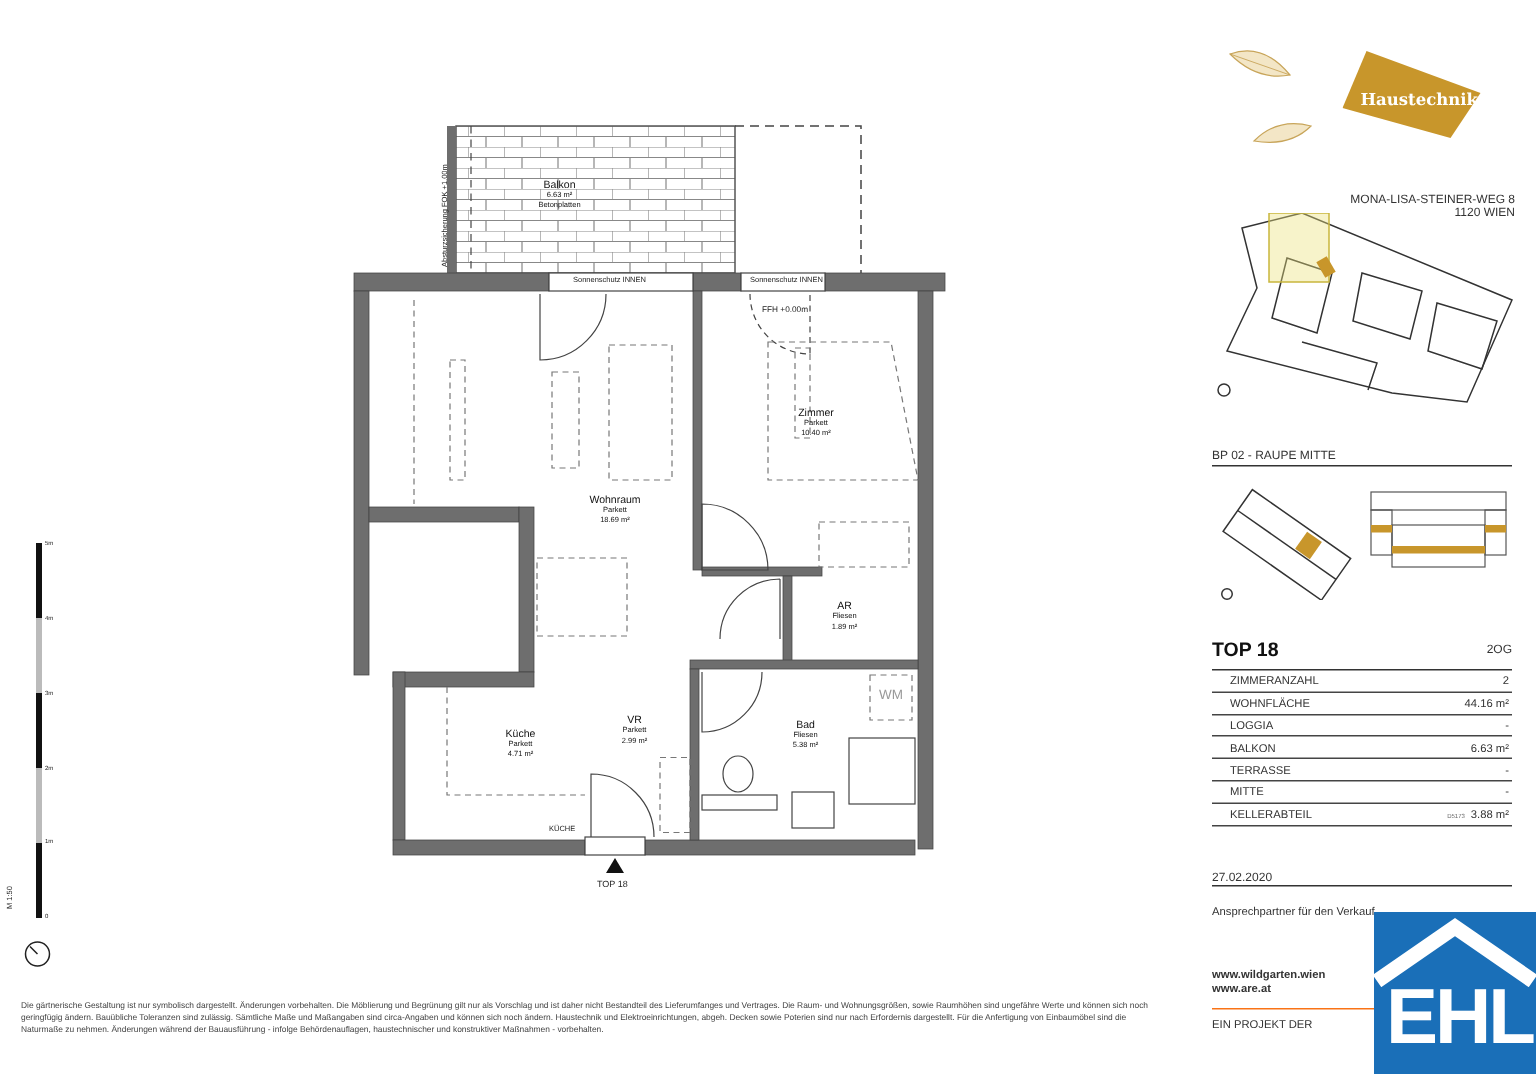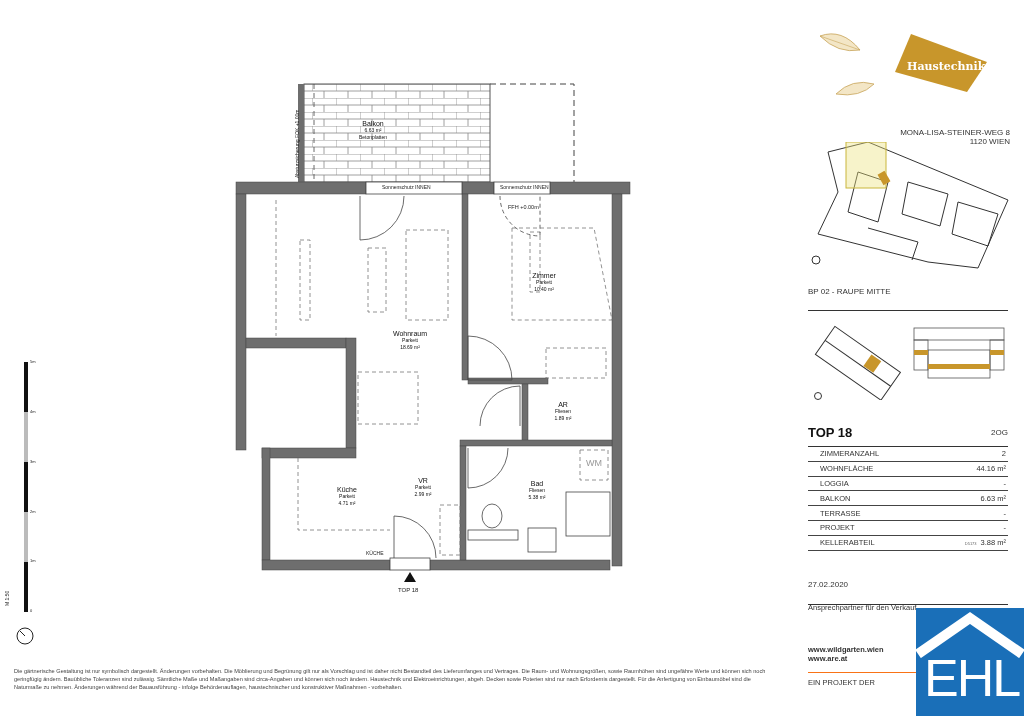--- a/index.html
+++ b/index.html
@@ -5,33 +5,33 @@
   html,body{margin:0;padding:0;background:#fff;}
   body{width:1024px;height:716px;position:relative;overflow:hidden;font-family:"Liberation Sans",sans-serif;color:#222;}
   .abs{position:absolute;}
   .plan{position:absolute;left:0;top:0;width:800px;height:660px;}
   .rlabel{position:absolute;text-align:center;font-size:6px;line-height:7px;color:#111;}
   .rlabel .n{font-size:7px;display:block;}
   .rlabel .s{font-size:5px;display:block;}
   .rlabel .a{font-size:5px;display:block;}
   .disclaimer{position:absolute;left:14px;top:667px;width:760px;font-size:5.6px;line-height:8px;color:#444;}
   .addr{position:absolute;right:14px;top:128px;text-align:right;font-size:8px;line-height:9px;color:#333;}
-  .bp{position:absolute;left:808px;top:287px;width:200px;font-size:8px;color:#333;border-bottom:1px solid #333;padding-bottom:14px;}
+  .bp{position:absolute;left:808px;top:299px;width:200px;font-size:8px;color:#333;border-bottom:1px solid #333;padding-bottom:2px;}
   .top-title{position:absolute;left:808px;top:425px;font-size:13px;font-weight:bold;color:#111;}
   .top-floor{position:absolute;right:16px;top:428px;font-size:8px;color:#333;}
   .info-table{position:absolute;left:808px;top:446px;width:200px;border-top:1px solid #333;}
   .info-row{display:flex;justify-content:space-between;align-items:center;height:14.8px;border-bottom:1px solid #444;font-size:7.5px;color:#333;padding-left:12px;padding-right:2px;box-sizing:border-box;}
   .info-row .v{font-size:7.5px;}
   .info-row .tiny{font-size:4px;margin-right:4px;color:#666;}
-  .date{position:absolute;left:808px;top:580px;width:200px;font-size:8px;color:#333;border-bottom:1px solid #333;padding-bottom:15px;}
+  .date{position:absolute;left:808px;top:580px;width:200px;font-size:8px;color:#333;border-bottom:1px solid #333;padding-bottom:1px;}
   .contact{position:absolute;left:808px;top:603px;font-size:7.5px;color:#333;}
   .links{position:absolute;left:808px;top:645px;font-size:7.5px;line-height:9px;color:#333;font-weight:bold;}
   .proj{position:absolute;left:808px;top:672px;width:200px;font-size:7.5px;color:#333;border-top:1px solid #f97316;padding-top:5px;}
   .ehl{position:absolute;left:916px;top:608px;width:108px;height:108px;background:#1a6fb8;}
-  .ehl-text{position:absolute;left:8px;top:40px;font-size:52px;font-weight:normal;color:#fff;letter-spacing:-2px;font-family:"Liberation Sans",sans-serif;line-height:60px;text-align:center;}
+  .ehl-text{position:absolute;left:8px;top:40px;font-size:52px;font-weight:bold;color:#fff;letter-spacing:-2px;font-family:"Liberation Sans",sans-serif;line-height:60px;text-align:center;}
   .wild-logo{position:absolute;left:895px;top:32px;}
   .wild-text{position:absolute;left:907px;top:60px;font-family:"DejaVu Serif",serif;font-size:11px;color:#fff;font-weight:bold;}
 </style>
 </head>
 <body>
 
 <svg class="plan" viewBox="0 0 800 660" width="800" height="660">
   <defs>
     <pattern id="tiles" width="24" height="14" patternUnits="userSpaceOnUse">
       <rect width="24" height="14" fill="#fff"></rect>
@@ -239,21 +239,21 @@
   </div>
   <div class="info-row">
     <span>BALKON</span>
     <span class="v">6.63 m²</span>
   </div>
   <div class="info-row">
     <span>TERRASSE</span>
     <span class="v">-</span>
   </div>
   <div class="info-row">
-    <span>PROJEKT</span>
+    <span>MITTE</span>
     <span class="v">-</span>
   </div>
   <div class="info-row">
     <span>KELLERABTEIL</span>
     <span class="v"><span class="tiny">D5173</span><span>3.88 m²</span></span>
   </div>
 </div>
 
 <div class="date">27.02.2020</div>
 <div class="contact">Ansprechpartner für den Verkauf</div>

